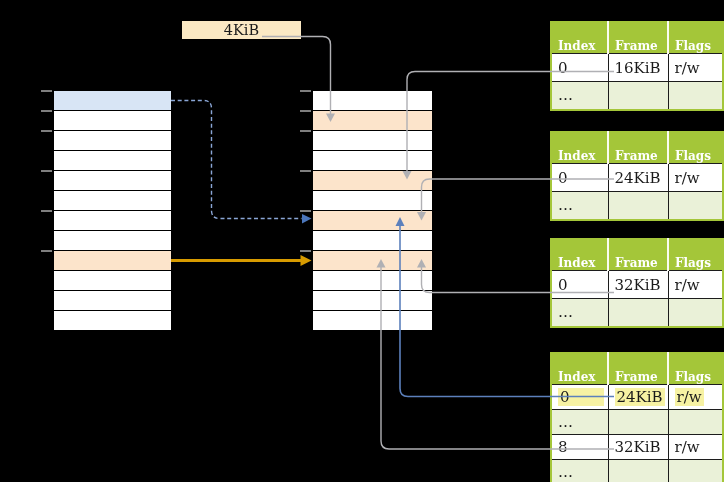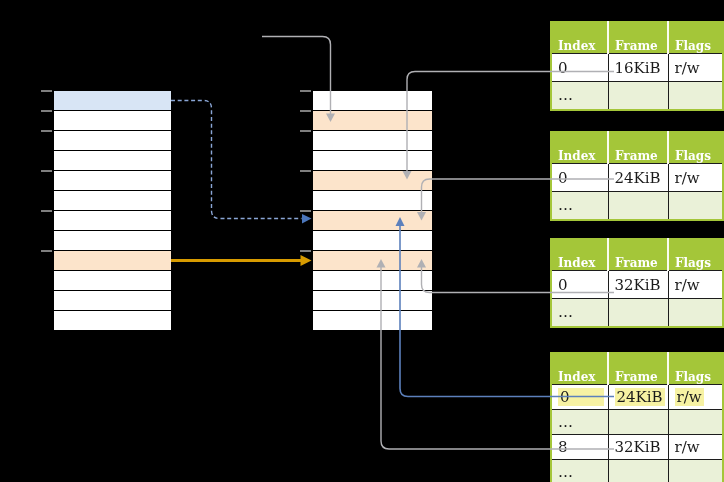--- a/index.html
+++ b/index.html
@@ -50,20 +50,23 @@
            stroke-dasharray:4 2.7;}
   .hd-dash{fill:var(--arrow-blue-dark,#4b76bb);}
   .ln-orange{stroke:var(--arrow-orange,#d79b00);stroke-width:2.8;fill:none;}
   .hd-orange{fill:var(--arrow-orange,#d79b00);}
 </style>
 </head>
 <body>
 
 <div id="canvas" style="--bg: #000000; --row-white: #ffffff; --row-blue: #d8e5f5; --row-orange: #fce4cb; --box-cream: #fbe9c4; --table-green: #a4c639; --table-shaded: #eaf1d8; --highlight: #f7f2a3; --header-text: #ffffff; --text: #1a1a1a; --arrow-gray: #b0b0b4; --arrow-blue: #5c80bc; --arrow-blue-light: #8aa6d6; --arrow-blue-dark: #4b76bb; --arrow-orange: #d79b00; --tick: #7f7f7f;">
 
+  <div id="label4k">
+    <span>4KiB</span>
+  </div>
 
   <div id="vcol" class="mcol">
       <div class="mrow f-blue"></div>
       <div class="mrow f-white"></div>
       <div class="mrow f-white"></div>
       <div class="mrow f-white"></div>
       <div class="mrow f-white"></div>
       <div class="mrow f-white"></div>
       <div class="mrow f-white"></div>
       <div class="mrow f-white"></div>

